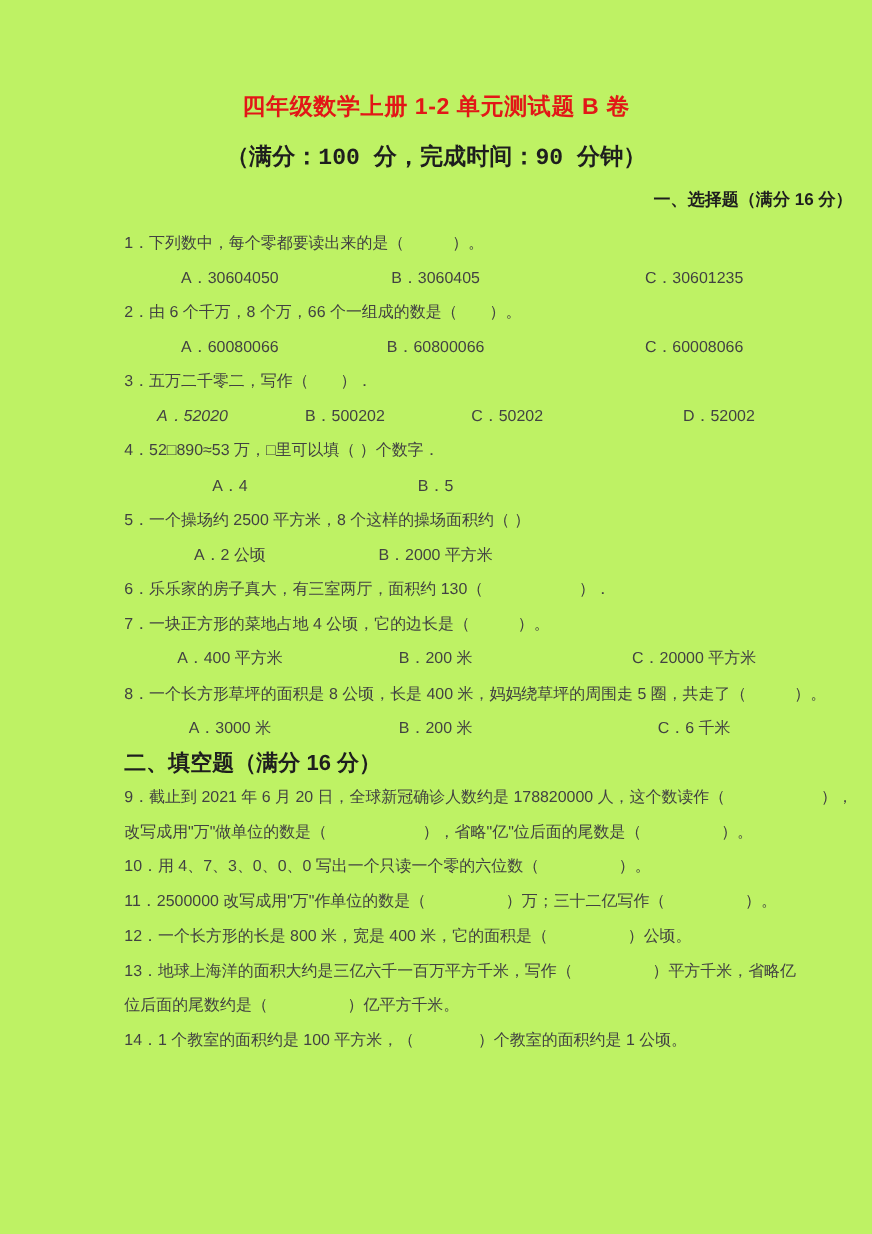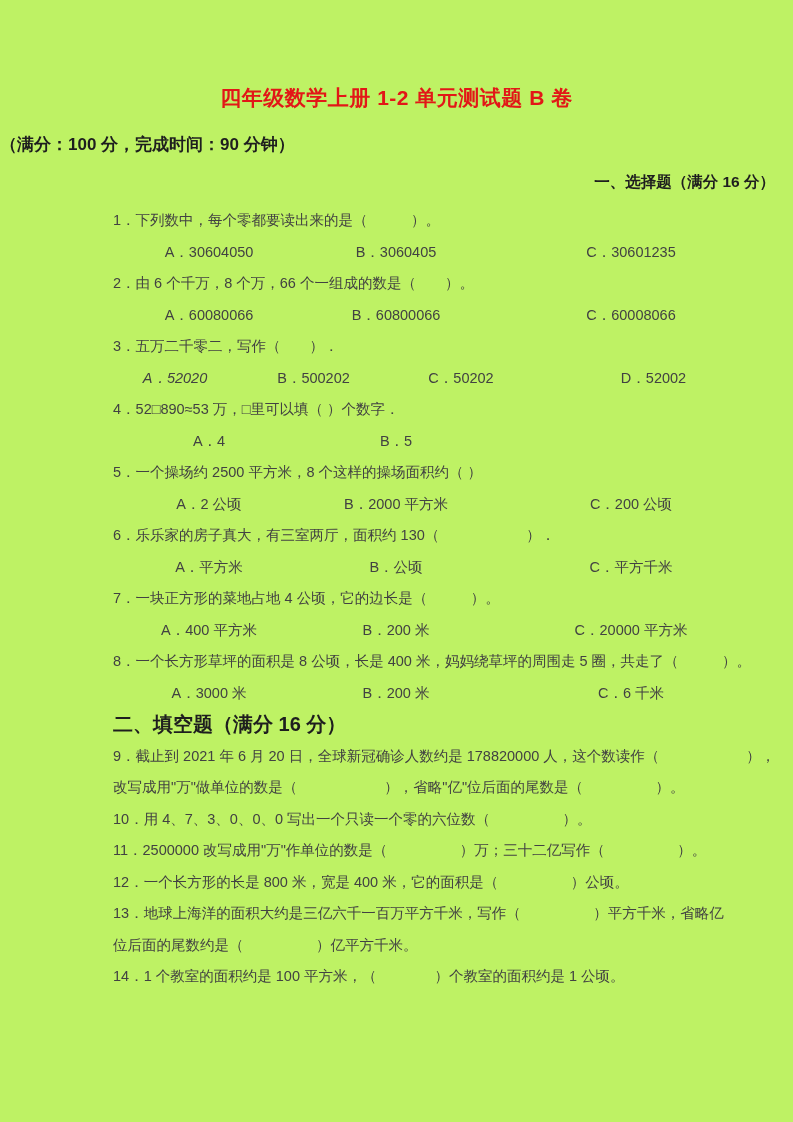--- a/index.html
+++ b/index.html
@@ -15,26 +15,27 @@
     color:#424242;
   }
   .title{
     text-align:center;
     font-size:21px;
     font-weight:bold;
     line-height:27px;
     letter-spacing:0.5px;
   }
   .subtitle{
-    text-align:left;
-    font-size:17px;
+    text-align:center;
+    font-size:21px;
     font-weight:bold;
     color:#1e1e1e;
     margin-top:23px;
     line-height:22px;
+    font-family:Liberation Mono, monospace;
   }
   .content{
     margin-left:113px;
     margin-right:18px;
   }
   .sec-heading{
     font-size:15.5px;
     font-weight:bold;
     color:#1e1e1e;
     margin-top:16px;
@@ -102,29 +103,23 @@
     <div class="line">4．52□890≈53 万，□里可以填（ ）个数字．</div>
     <div class="line opts o3">
       <span>A．4</span>
       <span>B．5</span>
     </div>
 
     <div class="line">5．一个操场约 2500 平方米，8 个这样的操场面积约（ ）</div>
     <div class="line opts o3">
       <span>A．2 公顷</span>
       <span>B．2000 平方米</span>
-      <span>C．200 公顷</span>
     </div>
 
     <div class="line">6．乐乐家的房子真大，有三室两厅，面积约 130（　　　　　　）．</div>
-    <div class="line opts o3">
-      <span>A．平方米</span>
-      <span>B．公顷</span>
-      <span>C．平方千米</span>
-    </div>
 
     <div class="line">7．一块正方形的菜地占地 4 公顷，它的边长是（　　　）。</div>
     <div class="line opts o3">
       <span>A．400 平方米</span>
       <span>B．200 米</span>
       <span>C．20000 平方米</span>
     </div>
 
     <div class="line">8．一个长方形草坪的面积是 8 公顷，长是 400 米，妈妈绕草坪的周围走 5 圈，共走了（　　　）。</div>
     <div class="line opts o3">

